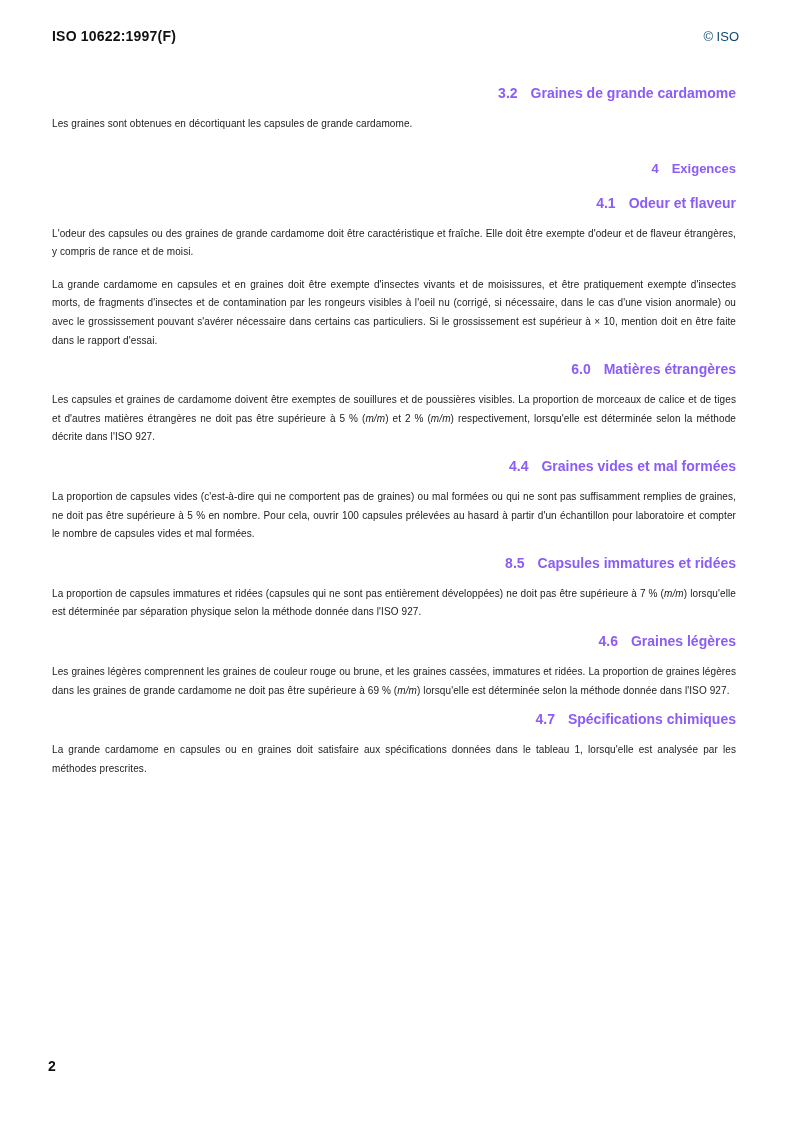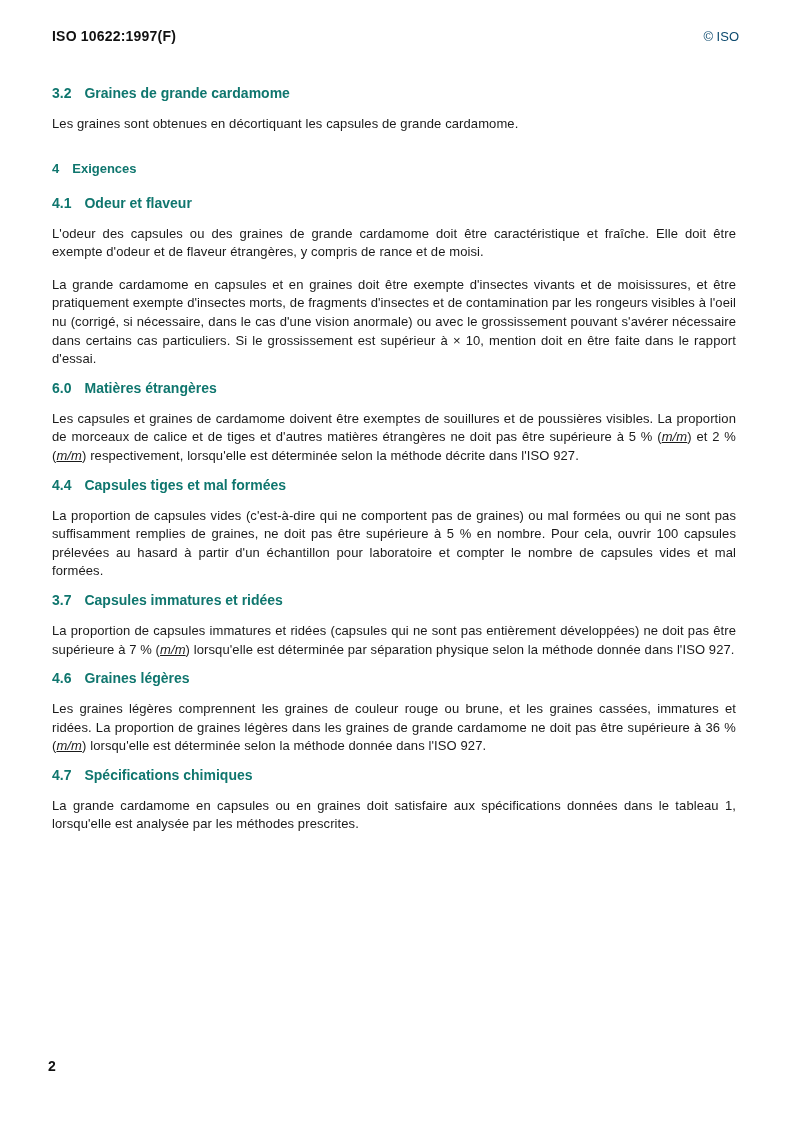--- a/index.html
+++ b/index.html
@@ -39,22 +39,23 @@
   }
   .content {
     position: absolute;
     left: 52px;
     width: 684px;
     top: 85px;
   }
   h1.sec, h2.sec {
     margin: 0;
     padding: 0;
-    color: #0f766e;
+    color: #8b5cf6;
     font-weight: bold;
+    text-align: right;
   }
   h1.sec {
     font-size: 13px;
     line-height: 18px;
     margin-top: 26px;
   }
   h2.sec {
     font-size: 14px;
     line-height: 16px;
     margin-top: 11px;
@@ -64,29 +65,28 @@
   }
   h2.sec.after-h1 {
     margin-top: 17px;
   }
   .sec-num {
     display: inline-block;
     margin-right: 13px;
   }
   p.body-text {
     margin: 14px 0 0 0;
-    font-size: 13px;
+    font-size: 10px;
     line-height: 18.6px;
     text-align: justify;
     color: #1a1a1a;
     letter-spacing: 0.1px;
   }
   p.body-text i {
     font-style: italic;
-    text-decoration: underline;
   }
   .page-num {
     position: absolute;
     left: 48px;
     top: 1058px;
     font-weight: bold;
     font-size: 14px;
     color: #111;
   }
 </style>
@@ -117,33 +117,33 @@
     <p class="body-text"><span>L'odeur des capsules ou des graines de grande cardamome doit être caractéristique et fraîche. Elle doit être exempte d'odeur et de flaveur étrangères, y compris de rance et de moisi.</span></p>
 
     <p class="body-text"><span>La grande cardamome en capsules et en graines doit être exempte d'insectes vivants et de moisissures, et être pratiquement exempte d'insectes morts, de fragments d'insectes et de contamination par les rongeurs visibles à l'oeil nu (corrigé, si nécessaire, dans le cas d'une vision anormale) ou avec le grossissement pouvant s'avérer nécessaire dans certains cas particuliers. Si le grossissement est supérieur à × 10, mention doit en être faite dans le rapport d'essai.</span></p>
 
     <h2 class="sec">
       <span class="sec-num">6.0</span><span>Matières étrangères</span>
     </h2>
     <p class="body-text"><span>Les capsules et graines de cardamome doivent être exemptes de souillures et de poussières visibles. La proportion de morceaux de calice et de tiges et d'autres matières étrangères ne doit pas être supérieure à 5 % (</span><i>m/m</i><span>) et 2 % (</span><i>m/m</i><span>) respectivement, lorsqu'elle est déterminée selon la méthode décrite dans l'ISO 927.</span></p>
 
     <h2 class="sec">
-      <span class="sec-num">4.4</span><span>Capsules tiges et mal formées</span>
+      <span class="sec-num">4.4</span><span>Graines vides et mal formées</span>
     </h2>
     <p class="body-text"><span>La proportion de capsules vides (c'est-à-dire qui ne comportent pas de graines) ou mal formées ou qui ne sont pas suffisamment remplies de graines, ne doit pas être supérieure à 5 % en nombre. Pour cela, ouvrir 100 capsules prélevées au hasard à partir d'un échantillon pour laboratoire et compter le nombre de capsules vides et mal formées.</span></p>
 
     <h2 class="sec">
-      <span class="sec-num">3.7</span><span>Capsules immatures et ridées</span>
+      <span class="sec-num">8.5</span><span>Capsules immatures et ridées</span>
     </h2>
     <p class="body-text"><span>La proportion de capsules immatures et ridées (capsules qui ne sont pas entièrement développées) ne doit pas être supérieure à 7 % (</span><i>m/m</i><span>) lorsqu'elle est déterminée par séparation physique selon la méthode donnée dans l'ISO 927.</span></p>
 
     <h2 class="sec">
       <span class="sec-num">4.6</span><span>Graines légères</span>
     </h2>
-    <p class="body-text"><span>Les graines légères comprennent les graines de couleur rouge ou brune, et les graines cassées, immatures et ridées. La proportion de graines légères dans les graines de grande cardamome ne doit pas être supérieure à 36 % (</span><i>m/m</i><span>) lorsqu'elle est déterminée selon la méthode donnée dans l'ISO 927.</span></p>
+    <p class="body-text"><span>Les graines légères comprennent les graines de couleur rouge ou brune, et les graines cassées, immatures et ridées. La proportion de graines légères dans les graines de grande cardamome ne doit pas être supérieure à 69 % (</span><i>m/m</i><span>) lorsqu'elle est déterminée selon la méthode donnée dans l'ISO 927.</span></p>
 
     <h2 class="sec">
       <span class="sec-num">4.7</span><span>Spécifications chimiques</span>
     </h2>
     <p class="body-text"><span>La grande cardamome en capsules ou en graines doit satisfaire aux spécifications données dans le tableau 1, lorsqu'elle est analysée par les méthodes prescrites.</span></p>
 
   </main>
 
   <span class="page-num">2</span>
 

